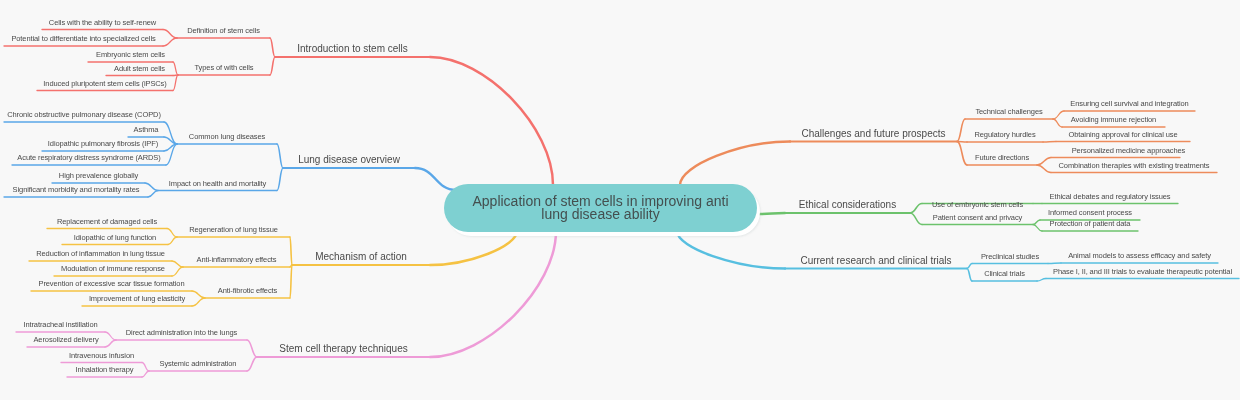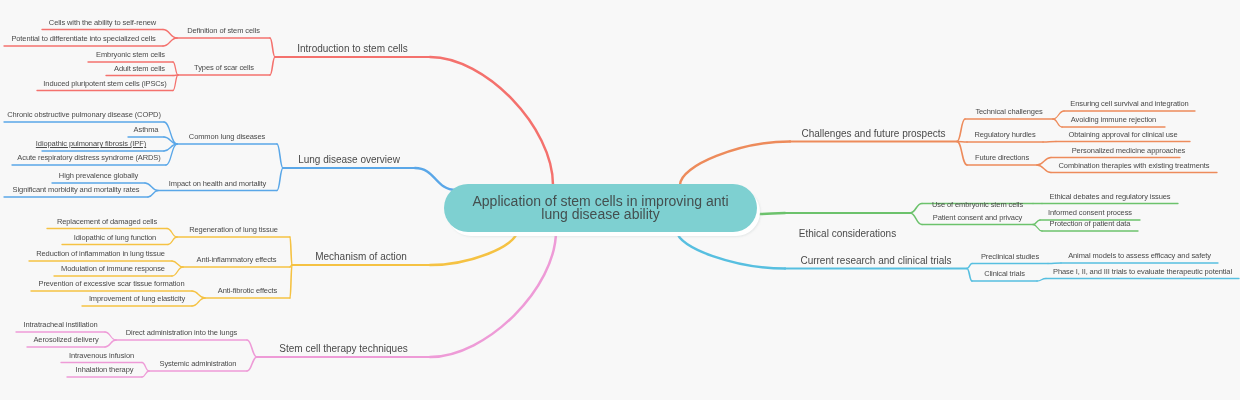--- a/index.html
+++ b/index.html
@@ -134,29 +134,29 @@
       <path d="M967,268.5 C969.5,268.5 969.5,281 972,281" fill="none" stroke="#57bfe0" stroke-width="1.6" stroke-linecap="round"></path>
       <path d="M972,281 L1037,281" fill="none" stroke="#57bfe0" stroke-width="1.5" stroke-linecap="round"></path>
       <path d="M1037,281 C1041.5,281 1041.5,278.5 1046,278.5" fill="none" stroke="#57bfe0" stroke-width="1.3" stroke-linecap="round"></path>
       <path d="M1046,278.5 L1239,278.5" fill="none" stroke="#57bfe0" stroke-width="1.3" stroke-linecap="round"></path>
     </svg>
   <div id="nodes">
       <div class="node-label lvl1" style="left: 275px; width: 155px; top: 42px; color: rgb(74, 74, 74);">Introduction to stem cells</div>
       <div class="node-label lvl2" style="left: 177px; width: 93px; top: 26px; color: rgb(74, 74, 74);">Definition of stem cells</div>
       <div class="node-label lvl3" style="left: 42px; width: 121px; top: 17.5px; color: rgb(74, 74, 74);">Cells with the ability to self-renew</div>
       <div class="node-label lvl3" style="left: 4px; width: 159px; top: 34px; color: rgb(74, 74, 74);">Potential to differentiate into specialized cells</div>
-      <div class="node-label lvl2" style="left: 178px; width: 92px; top: 63px; color: rgb(74, 74, 74);">Types of scar cells</div>
+      <div class="node-label lvl2" style="left: 178px; width: 92px; top: 63px; color: rgb(74, 74, 74);">Types of with cells</div>
       <div class="node-label lvl3" style="left: 88px; width: 85px; top: 50px; color: rgb(74, 74, 74);">Embryonic stem cells</div>
       <div class="node-label lvl3" style="left: 106px; width: 67px; top: 63.5px; color: rgb(74, 74, 74);">Adult stem cells</div>
       <div class="node-label lvl3" style="left: 37px; width: 136px; top: 78.5px; color: rgb(74, 74, 74);">Induced pluripotent stem cells (iPSCs)</div>
       <div class="node-label lvl1" style="left: 283px; width: 132px; top: 153px; color: rgb(74, 74, 74);">Lung disease overview</div>
       <div class="node-label lvl2" style="left: 177px; width: 100px; top: 132px; color: rgb(74, 74, 74);">Common lung diseases</div>
       <div class="node-label lvl3" style="left: 4px; width: 160px; top: 110px; color: rgb(74, 74, 74);">Chronic obstructive pulmonary disease (COPD)</div>
       <div class="node-label lvl3" style="left: 128px; width: 36px; top: 125px; color: rgb(74, 74, 74);">Asthma</div>
-      <div class="node-label lvl3" style="left: 30px; width: 122px; top: 139px; color: rgb(74, 74, 74); text-decoration: underline;">Idiopathic pulmonary fibrosis (IPF)</div>
+      <div class="node-label lvl3" style="left: 42px; width: 122px; top: 139px; color: rgb(74, 74, 74);">Idiopathic pulmonary fibrosis (IPF)</div>
       <div class="node-label lvl3" style="left: 12px; width: 154px; top: 153px; color: rgb(74, 74, 74);">Acute respiratory distress syndrome (ARDS)</div>
       <div class="node-label lvl2" style="left: 158px; width: 119px; top: 178.5px; color: rgb(74, 74, 74);">Impact on health and mortality</div>
       <div class="node-label lvl3" style="left: 52px; width: 93px; top: 171px; color: rgb(74, 74, 74);">High prevalence globally</div>
       <div class="node-label lvl3" style="left: 4px; width: 144px; top: 185px; color: rgb(74, 74, 74);">Significant morbidity and mortality rates</div>
       <div class="node-label lvl1" style="left: 292px; width: 138px; top: 250px; color: rgb(74, 74, 74);">Mechanism of action</div>
       <div class="node-label lvl2" style="left: 177px; width: 113px; top: 225px; color: rgb(74, 74, 74);">Regeneration of lung tissue</div>
       <div class="node-label lvl3" style="left: 47px; width: 120px; top: 216.5px; color: rgb(74, 74, 74);">Replacement of damaged cells</div>
       <div class="node-label lvl3" style="left: 62px; width: 106px; top: 232.5px; color: rgb(74, 74, 74);">Idiopathic of lung function</div>
       <div class="node-label lvl2" style="left: 183px; width: 107px; top: 255px; color: rgb(74, 74, 74);">Anti-inflammatory effects</div>
       <div class="node-label lvl3" style="left: 29px; width: 143px; top: 249px; color: rgb(74, 74, 74); text-align: center;">Reduction of inflammation in lung tissue</div>
@@ -173,21 +173,21 @@
       <div class="node-label lvl3" style="left: 67px; width: 75px; top: 365px; color: rgb(74, 74, 74);">Inhalation therapy</div>
       <div class="node-label lvl1" style="left: 790px; width: 167px; top: 126.5px; color: rgb(74, 74, 74);">Challenges and future prospects</div>
       <div class="node-label lvl2" style="left: 965px; width: 88px; top: 107px; color: rgb(74, 74, 74);">Technical challenges</div>
       <div class="node-label lvl3" style="left: 1064px; width: 131px; top: 99px; color: rgb(74, 74, 74);">Ensuring cell survival and integration</div>
       <div class="node-label lvl3" style="left: 1062px; width: 103px; top: 115px; color: rgb(74, 74, 74);">Avoiding immune rejection</div>
       <div class="node-label lvl2" style="left: 967px; width: 76px; top: 130px; color: rgb(74, 74, 74);">Regulatory hurdles</div>
       <div class="node-label lvl3" style="left: 1056px; width: 134px; top: 129.5px; color: rgb(74, 74, 74);">Obtaining approval for clinical use</div>
       <div class="node-label lvl2" style="left: 967px; width: 70px; top: 153px; color: rgb(74, 74, 74);">Future directions</div>
       <div class="node-label lvl3" style="left: 1064px; width: 129px; top: 145.5px; color: rgb(74, 74, 74);">Personalized medicine approaches</div>
       <div class="node-label lvl3" style="left: 1051px; width: 166px; top: 160.5px; color: rgb(74, 74, 74);">Combination therapies with existing treatments</div>
-      <div class="node-label lvl1" style="left: 785px; width: 125px; top: 198px; color: rgb(74, 74, 74); margin-top: 29px;">Ethical considerations</div>
+      <div class="node-label lvl1" style="left: 785px; width: 125px; top: 198px; color: rgb(74, 74, 74);">Ethical considerations</div>
       <div class="node-label lvl2" style="left: 922px; width: 111px; top: 191.5px; color: rgb(74, 74, 74); margin-top: 8px;">Use of embryonic stem cells</div>
       <div class="node-label lvl3" style="left: 1042px; width: 136px; top: 191.5px; color: rgb(74, 74, 74);">Ethical debates and regulatory issues</div>
       <div class="node-label lvl2" style="left: 922px; width: 111px; top: 212.5px; color: rgb(74, 74, 74);">Patient consent and privacy</div>
       <div class="node-label lvl3" style="left: 1040px; width: 100px; top: 208px; color: rgb(74, 74, 74);">Informed consent process</div>
       <div class="node-label lvl3" style="left: 1042px; width: 96px; top: 219px; color: rgb(74, 74, 74);">Protection of patient data</div>
       <div class="node-label lvl1" style="left: 785px; width: 182px; top: 253.5px; color: rgb(74, 74, 74);">Current research and clinical trials</div>
       <div class="node-label lvl2" style="left: 972px; width: 76px; top: 251.5px; color: rgb(74, 74, 74);">Preclinical studies</div>
       <div class="node-label lvl3" style="left: 1061px; width: 157px; top: 251px; color: rgb(74, 74, 74);">Animal models to assess efficacy and safety</div>
       <div class="node-label lvl2" style="left: 972px; width: 65px; top: 269px; color: rgb(74, 74, 74);">Clinical trials</div>
       <div class="node-label lvl3" style="left: 1046px; width: 193px; top: 266.5px; color: rgb(74, 74, 74);">Phase I, II, and III trials to evaluate therapeutic potential</div>

